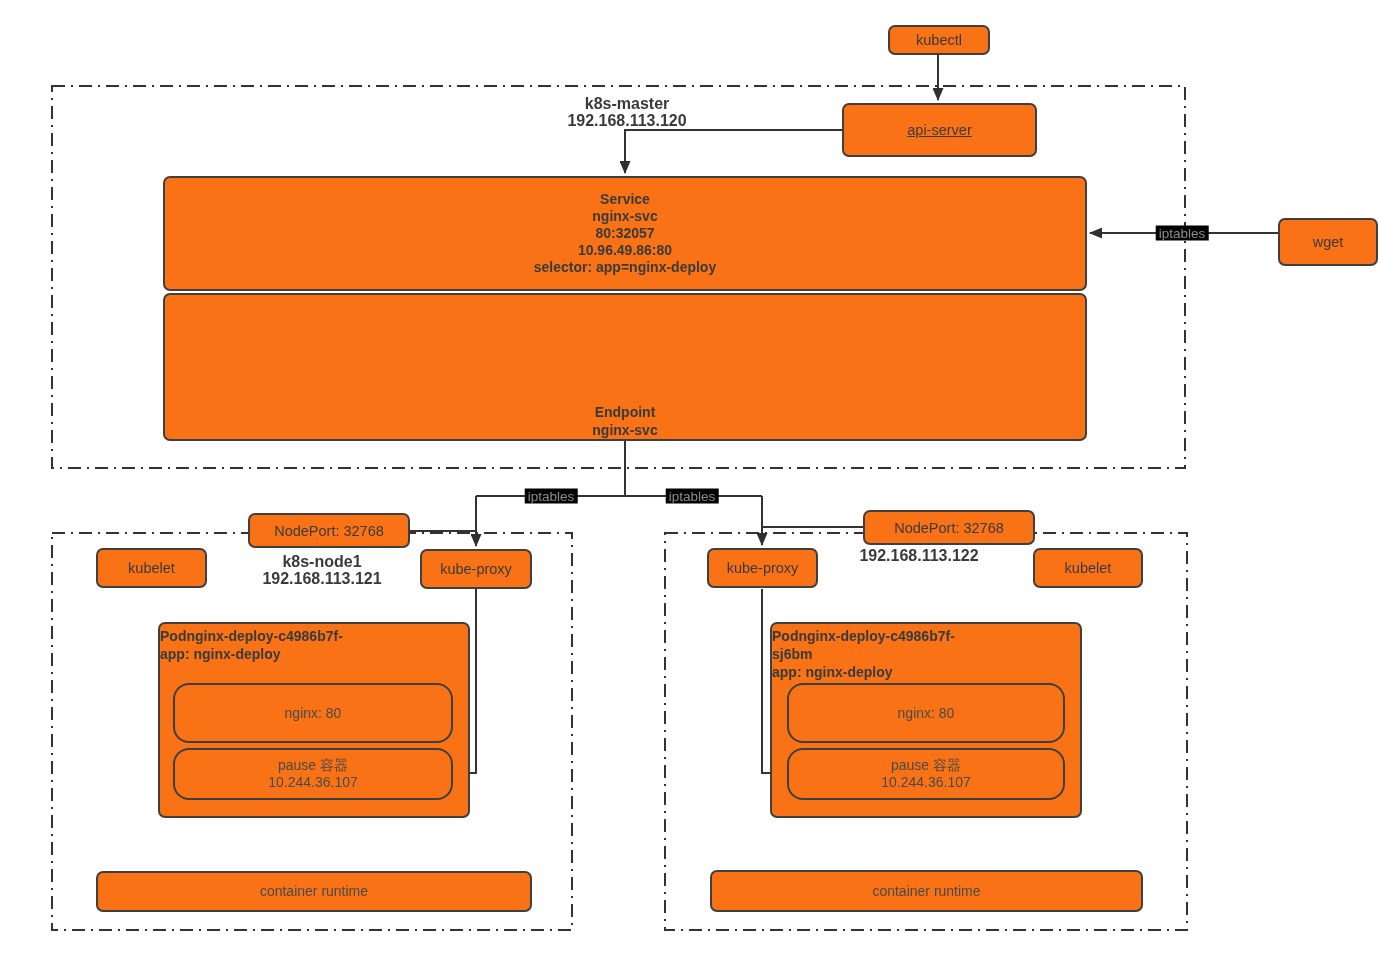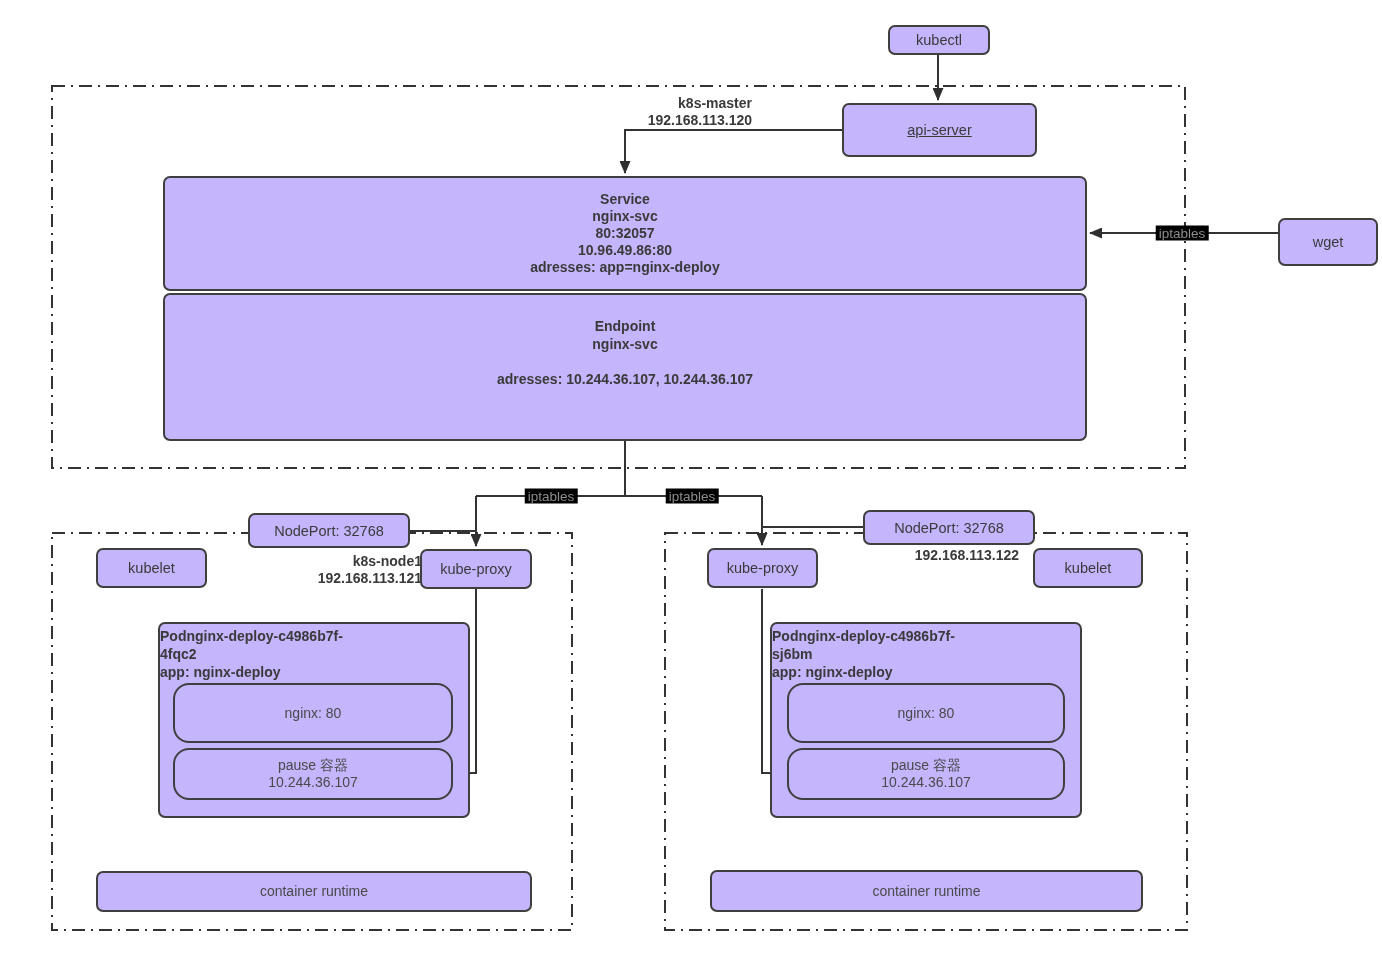--- a/index.html
+++ b/index.html
@@ -2,28 +2,28 @@
 <html><head>
 <meta charset="utf-8">
 <style>
   html,body{margin:0;padding:0;background:#fff;}
   #stage{
     position:relative;width:1382px;height:958px;background:#fff;overflow:hidden;
     font-family:"Liberation Sans","DejaVu Sans",sans-serif;color:#3a3a3a;
   }
   #wires{position:absolute;left:0;top:0;width:1382px;height:958px;}
   .box{
-    position:absolute;box-sizing:border-box;background:#c4b5fd;
+    position:absolute;box-sizing:border-box;background:#f97316;
     border:2px solid #3f3f3f;border-radius:7px;
     display:flex;align-items:center;justify-content:center;
     font-size:14.5px;color:#3a3a3a;text-align:center;
   }
   .inner-box{border-radius:16px;}
   .stack{flex-direction:column;}
-  .lbl{position:absolute;text-align:right;font-size:14px;font-weight:bold;line-height:17px;color:#3a3a3a;}
+  .lbl{position:absolute;text-align:center;font-size:16px;font-weight:bold;line-height:17px;color:#3a3a3a;}
   .edge-label{
     position:absolute;transform:translate(-50%,-50%);
     background:#000000;color:#8c8c8c;font-size:13.5px;padding:0 3px;white-space:nowrap;
   }
   .svc-line{line-height:17px;font-weight:bold;font-size:14px;}
   .ep-line{line-height:18px;font-weight:bold;font-size:14px;}
   .pod-title{position:absolute;left:0;top:3px;width:100%;text-align:left;font-weight:bold;font-size:14px;line-height:18px;}
   .small-line{line-height:17px;font-size:14px;color:#4a4a4a;}
 </style>
 </head>
@@ -70,28 +70,27 @@
   <div class="lbl" style="left:502px;top:95px;width:250px;">
     <div>k8s-master</div>
     <div>192.168.113.120</div>
   </div>
 
   <div class="box stack" style="left:163px;top:176px;width:924px;height:115px;">
     <div class="svc-line">Service</div>
     <div class="svc-line">nginx-svc</div>
     <div class="svc-line">80:32057</div>
     <div class="svc-line">10.96.49.86:80</div>
-    <div class="svc-line">adresses: app=nginx-deploy</div>
+    <div class="svc-line">selector: app=nginx-deploy</div>
   </div>
 
-  <div class="box" style="left:163px;top:293px;width:924px;height:148px;align-items:flex-start;">
+  <div class="box" style="left:163px;top:293px;width:924px;height:148px;align-items:flex-end;">
     <div style="width:100%;padding-top:22px;">
       <div class="ep-line">Endpoint</div>
       <div class="ep-line">nginx-svc</div>
-      <div class="ep-line" style="margin-top:17px;">adresses: 10.244.36.107, 10.244.36.107</div>
     </div>
   </div>
 
   <div class="box" style="left:248px;top:513px;width:162px;height:35px;z-index:2;">
     <span>NodePort: 32768</span>
   </div>
   <div class="box" style="left:863px;top:510px;width:172px;height:35px;z-index:2;">
     <span>NodePort: 32768</span>
   </div>
 
@@ -102,21 +101,20 @@
     <div>k8s-node1</div>
     <div>192.168.113.121</div>
   </div>
   <div class="box" style="left:420px;top:549px;width:112px;height:40px;">
     <span>kube-proxy</span>
   </div>
 
   <div class="box" style="left:158px;top:622px;width:312px;height:196px;align-items:flex-start;">
     <div class="pod-title">
       <div>Podnginx-deploy-c4986b7f-</div>
-      <div>4fqc2</div>
       <div>app: nginx-deploy</div>
     </div>
     <div class="box inner-box" style="left:13px;top:59px;width:280px;height:60px;">
       <span class="small-line">nginx: 80</span>
     </div>
     <div class="box inner-box stack" style="left:13px;top:124px;width:280px;height:52px;">
       <div class="small-line">pause 容器</div>
       <div class="small-line">10.244.36.107</div>
     </div>
   </div>

